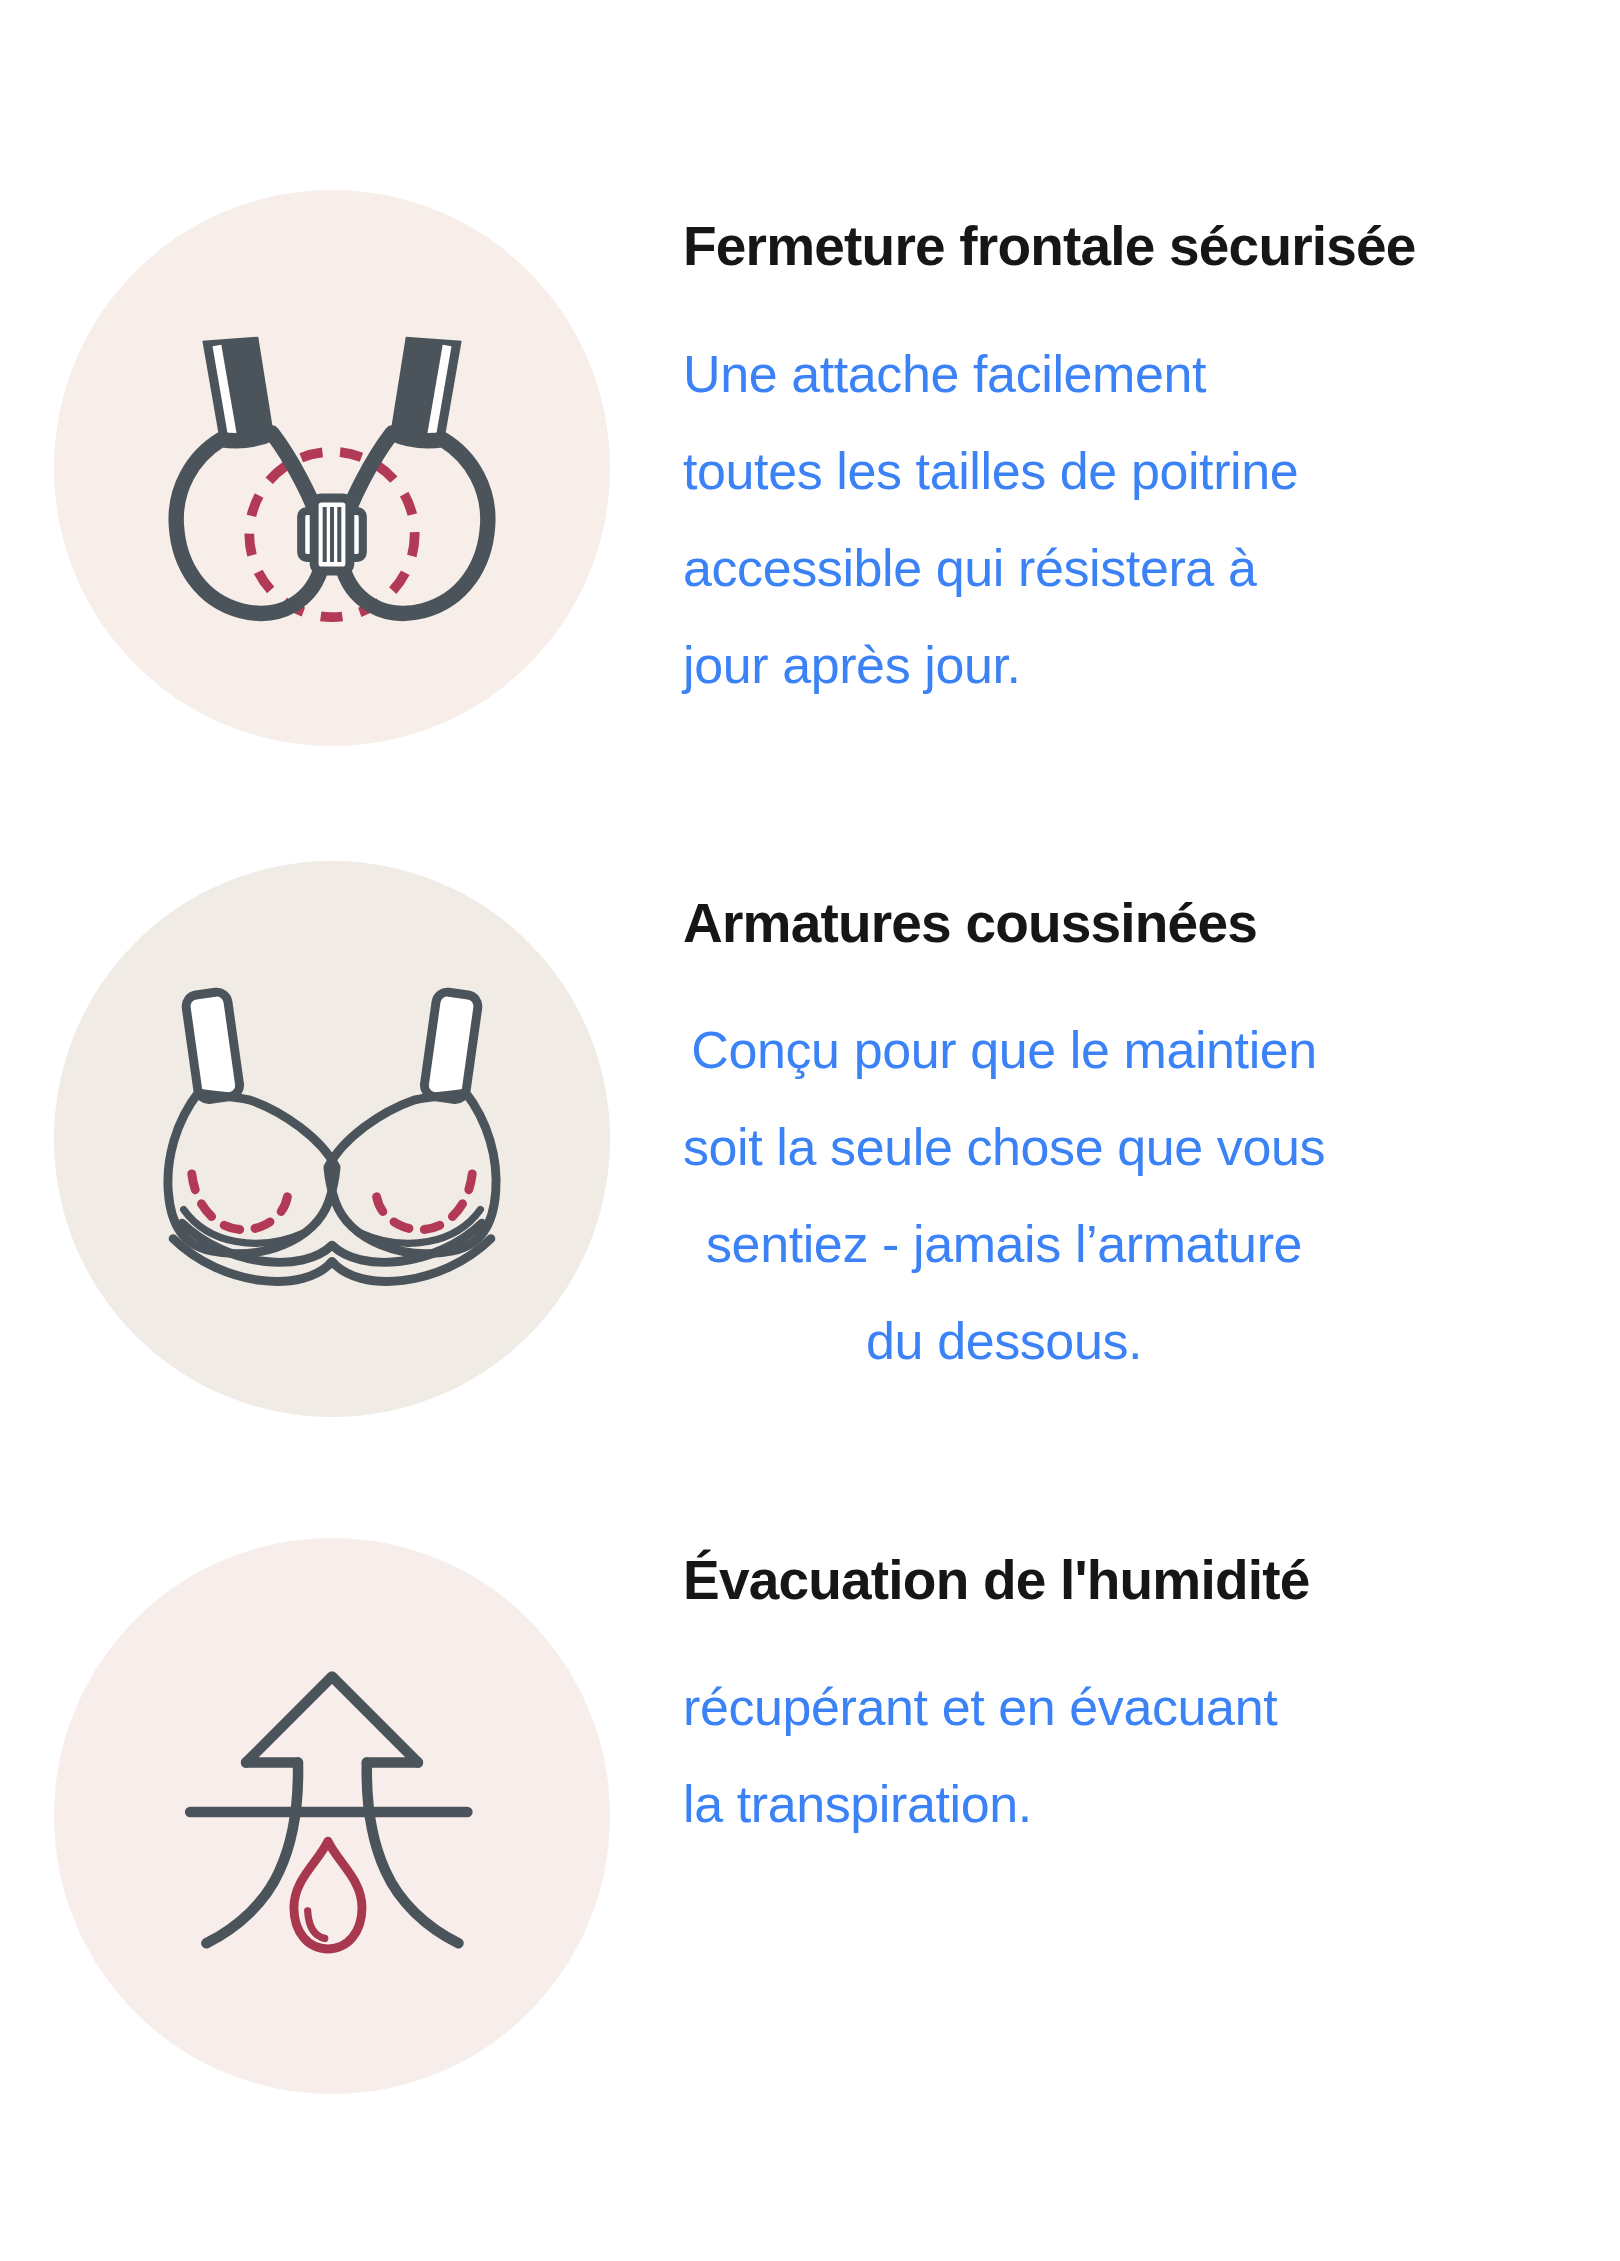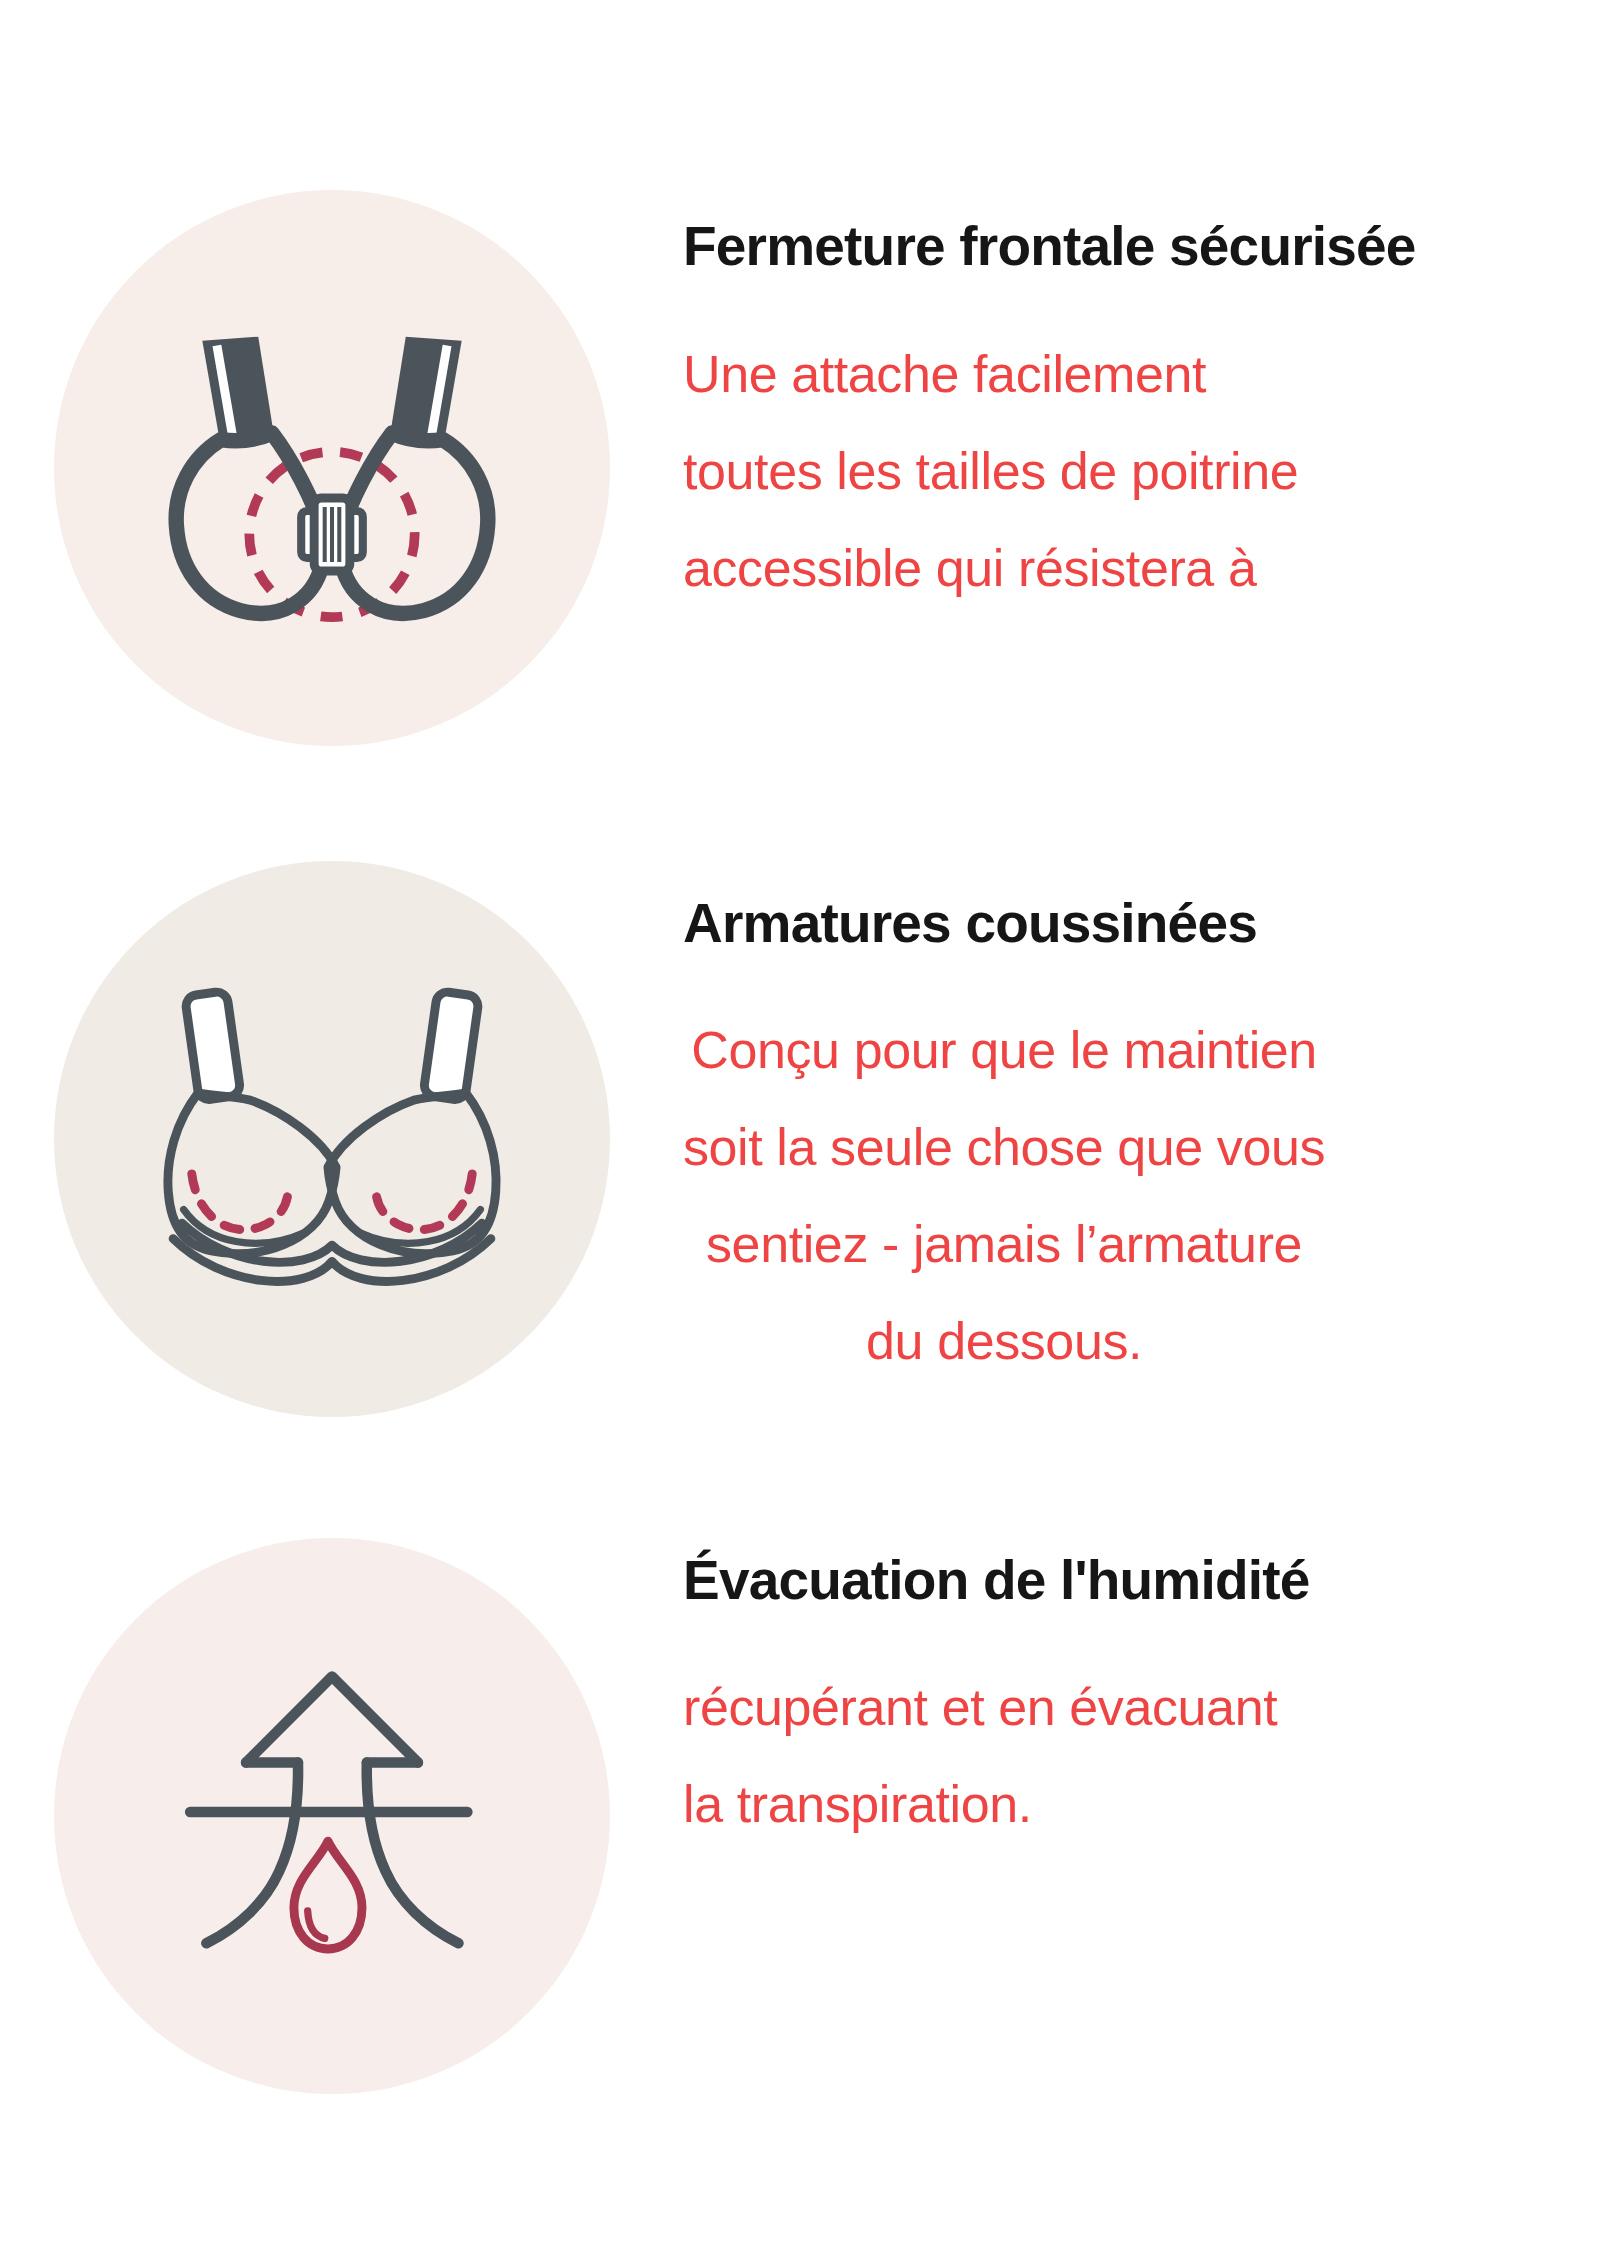--- a/index.html
+++ b/index.html
@@ -35,21 +35,21 @@
     letter-spacing:-0.8px;
     color:#161616;
     white-space:nowrap;
   }
   .t1{top:212px;}
   .t2{top:889px;}
   .t3{top:1546px;}
   .feature-body{
     position:absolute;
     left:683px;
-    color:#ef4444;
+    color:#3b82f6;
   }
   .b1{top:326px;}
   .b2{top:1002px;text-align:center;}
   .b3{top:1659px;}
   .body-line{
     font-size:52px;
     line-height:97px;
     letter-spacing:-0.4px;
     white-space:nowrap;
   }
@@ -74,20 +74,21 @@
       <rect x="363" y="396" width="18" height="58" rx="7" fill="#ffffff" stroke="#4b545b" stroke-width="10"></rect>
       <rect x="321" y="380" width="44" height="90" rx="9" fill="#ffffff" stroke="#4b545b" stroke-width="11"></rect>
       <path d="M334,391 V459 M343,391 V459 M352,391 V459" fill="none" stroke="#4b545b" stroke-width="5"></path>
     </g>
   </svg>
   <h2 class="feature-title t1">Fermeture frontale sécurisée</h2>
   <div class="feature-body b1">
     <div class="body-line">Une attache facilement</div>
     <div class="body-line">toutes les tailles de poitrine</div>
     <div class="body-line">accessible qui résistera à</div>
+    <div class="body-line">jour après jour.</div>
   </div>
 
   <svg class="circle-svg c2" viewBox="0 0 686 686">
     <circle cx="343" cy="343" r="343" fill="#f0ebe5"></circle>
     <g>
       <g transform="rotate(-8 196 228)">
         <rect x="170" y="163" width="52" height="130" rx="14" fill="#ffffff" stroke="#4b545b" stroke-width="11"></rect>
       </g>
       <g transform="rotate(8 490 228)">
         <rect x="464" y="163" width="52" height="130" rx="14" fill="#ffffff" stroke="#4b545b" stroke-width="11"></rect>

